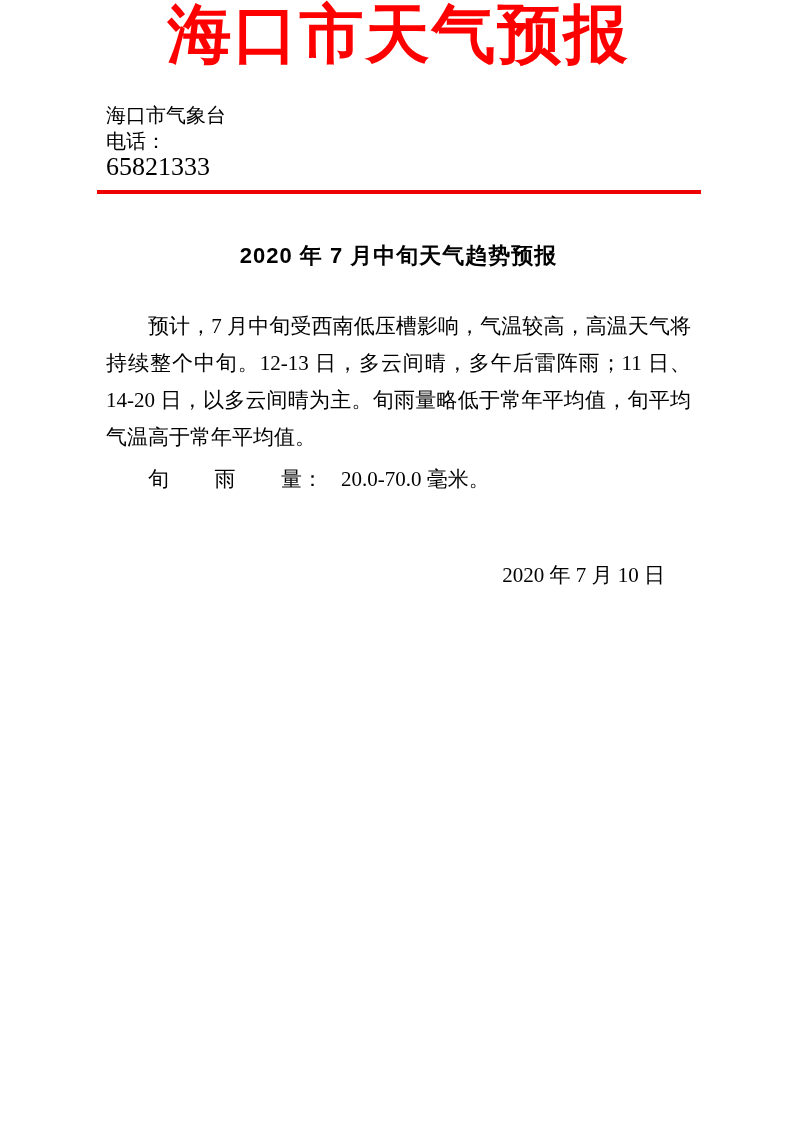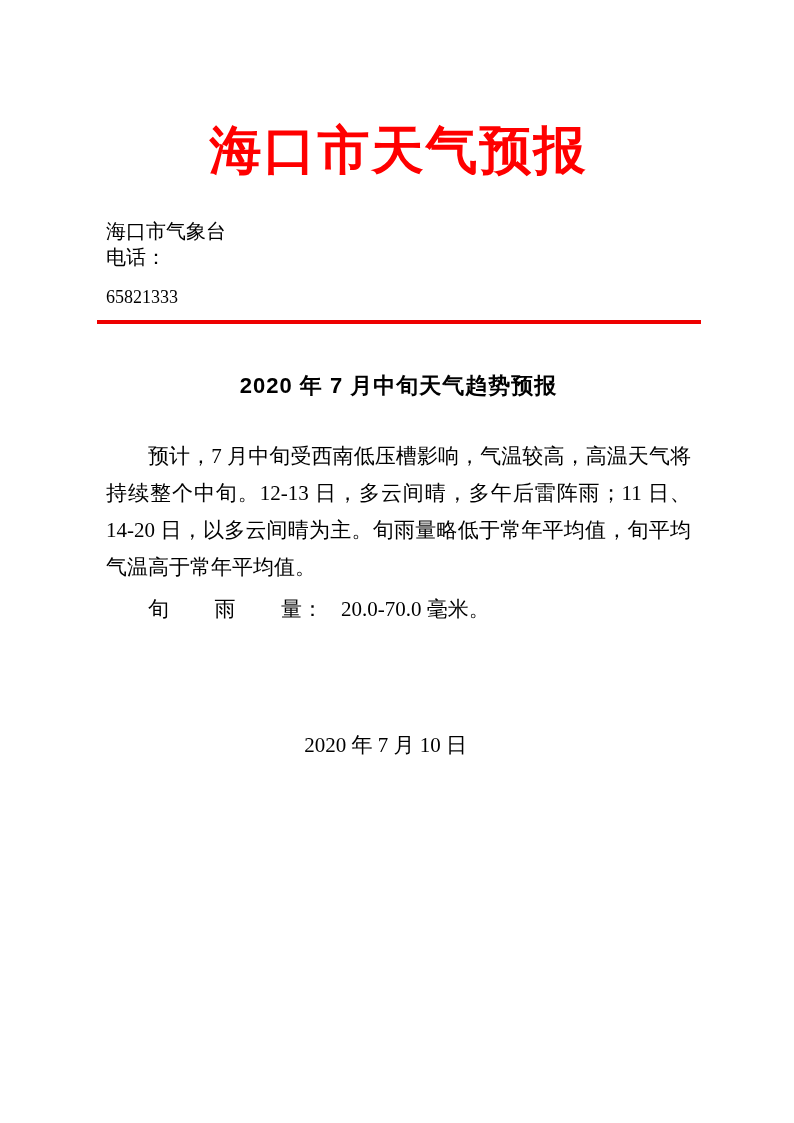--- a/index.html
+++ b/index.html
@@ -14,42 +14,40 @@
     margin: 0 auto;
     background: #ffffff;
     overflow: hidden;
     font-family: "Liberation Serif", "DejaVu Serif", serif;
     color: #000000;
   }
   .content {
     padding: 0 103px 0 106px; 
   }
   .doc-title {
-    margin-top: 116px;
     font-family: "Liberation Sans", "DejaVu Sans", sans-serif;
     font-weight: 700;
-    font-size: 52px;
+    font-size: 64px;
     line-height: 68px;
     letter-spacing: 2px;
     text-align: center;
     color: #ff0000;
     white-space: nowrap;
   }
   .contact-row {
     margin-top: 34px;
     display: flex;
     justify-content: space-between;
     align-items: baseline;
     font-size: 20px;
     line-height: 26px;
     flex-direction: column;
   }
   .phone-number-row {
-    margin-top: 14px;
-    font-size: 18px;
+    font-size: 26px;
     line-height: 26px;
   }
   .red-rule {
     margin: 10px -10px 0 -9px; 
     height: 0;
     border: none;
     border-top: 4px solid #ee0000;
   }
   .report-heading {
     margin-top: 46px;
@@ -85,25 +83,25 @@
     vertical-align: bottom;
   }
   .item-colon {
     display: inline-block;
   }
   .item-value {
     display: inline-block;
     margin-left: 18px;
   }
   .report-date {
-    margin-top: 100px;
+    margin-top: 60px;
     padding-right: 26px;
     font-size: 21px;
     line-height: 30px;
-    text-align: center;
+    text-align: right;
     white-space: nowrap;
   }
 </style>
 </head>
 <body>
 
 <div class="page">
   <div class="content">
 
     <div class="doc-title">海口市天气预报</div>

